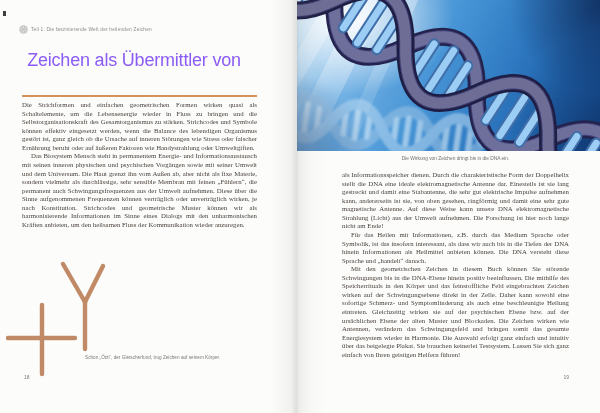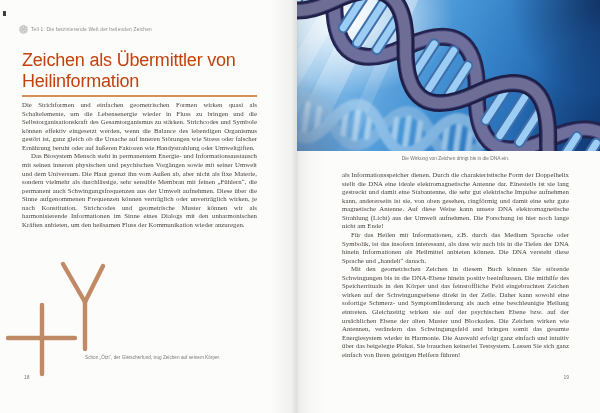--- a/index.html
+++ b/index.html
@@ -9,22 +9,22 @@
   .page-left{left:0;width:297px;}
   .page-right{left:297px;width:303px;}
   .gutter{position:absolute;left:270px;top:0;width:56px;height:413px;z-index:40;pointer-events:none;
     background:linear-gradient(to right,rgba(110,110,110,0) 0%,rgba(110,110,110,0.08) 38%,
       rgba(80,80,80,0.17) 47%,rgba(100,100,100,0.09) 53%,rgba(130,130,130,0.04) 72%,rgba(130,130,130,0) 100%);}
   .corner-mark{position:absolute;left:3px;top:11px;width:3px;height:5px;background:#3f3f3f;}
 
   .running-head{position:absolute;left:19px;top:25px;display:flex;align-items:center;gap:3px;}
   .rh-text{font-family:"Liberation Sans",sans-serif;font-size:4.8px;color:#8c8c8c;letter-spacing:.2px;}
 
-  .title{position:absolute;left:22px;top:50px;width:252px;font-family:"Liberation Sans",sans-serif;
-         font-size:18px;line-height:1.14;color:#c2410c;letter-spacing:-.2px;font-weight:400;}
+  .title{position:absolute;left:8px;top:50px;width:252px;font-family:"Liberation Sans",sans-serif;
+         font-size:18px;line-height:1.14;color:#8b5cf6;letter-spacing:-.2px;font-weight:400;text-align:center;}
   .title span{display:block;}
   .title-rule{position:absolute;left:22px;top:95px;width:235px;height:1.5px;background:#d49256;}
 
   .body{font-size:6.8px;line-height:1.26;text-align:justify;color:#4a443e;}
   .body p{margin:0;}
   .body p.indent{text-indent:9px;}
   .body-left{position:absolute;left:22px;top:101px;width:235px;}
   .body-right{position:absolute;left:342px;top:171px;width:227px;}
 
   .figure-svg{position:absolute;left:6px;top:253px;}
@@ -78,21 +78,20 @@
             <circle cx="5" cy="7.2" r="1.6"></circle>
           <circle cx="3.1" cy="6.1" r="1.6"></circle>
             <circle cx="3.1" cy="3.9" r="1.6"></circle>
         </g>
       </svg>
       <span class="rh-text">Teil 1: Die faszinierende Welt der heilenden Zeichen</span>
     </div>
 
     <h1 class="title" style="margin:0">
       <span>Zeichen als Übermittler von</span>
-      <span>Heilinformation</span>
     </h1>
     <div class="title-rule"></div>
 
     <div class="body body-left">
       <p>Die Strichformen und einfachen geometrischen Formen wirken quasi als Schaltelemente, um die Lebensenergie wieder in Fluss zu bringen und die Selbstorganisationskraft des Gesamtorganismus zu stärken. Strichcodes und Symbole können effektiv eingesetzt werden, wenn die Balance des lebendigen Organismus gestört ist, ganz gleich ob die Ursache auf inneren Störungen wie Stress oder falscher Ernährung beruht oder auf äußeren Faktoren wie Handystrahlung oder Umweltgiften.</p>
       <p class="indent">Das Biosystem Mensch steht in permanentem Energie- und Informationsaustausch mit seinen inneren physischen und psychischen Vorgängen sowie mit seiner Umwelt und dem Universum. Die Haut grenzt ihn vom Außen ab, aber nicht als fixe Materie, sondern vielmehr als durchlässige, sehr sensible Membran mit feinen „Fühlern“, die permanent auch Schwingungsfrequenzen aus der Umwelt aufnehmen. Diese über die Sinne aufgenommenen Frequenzen können verträglich oder unverträglich wirken, je nach Konstitution. Strichcodes und geometrische Muster können wir als harmonisierende Informationen im Sinne eines Dialogs mit den unharmonischen Kräften anbieten, um den heilsamen Fluss der Kommunikation wieder anzuregen.</p>
     </div>
 
     <svg class="figure-svg" width="112" height="126" viewBox="0 0 112 126">
       <g stroke="#c08a66" stroke-width="4.4" stroke-linecap="round" fill="none">

